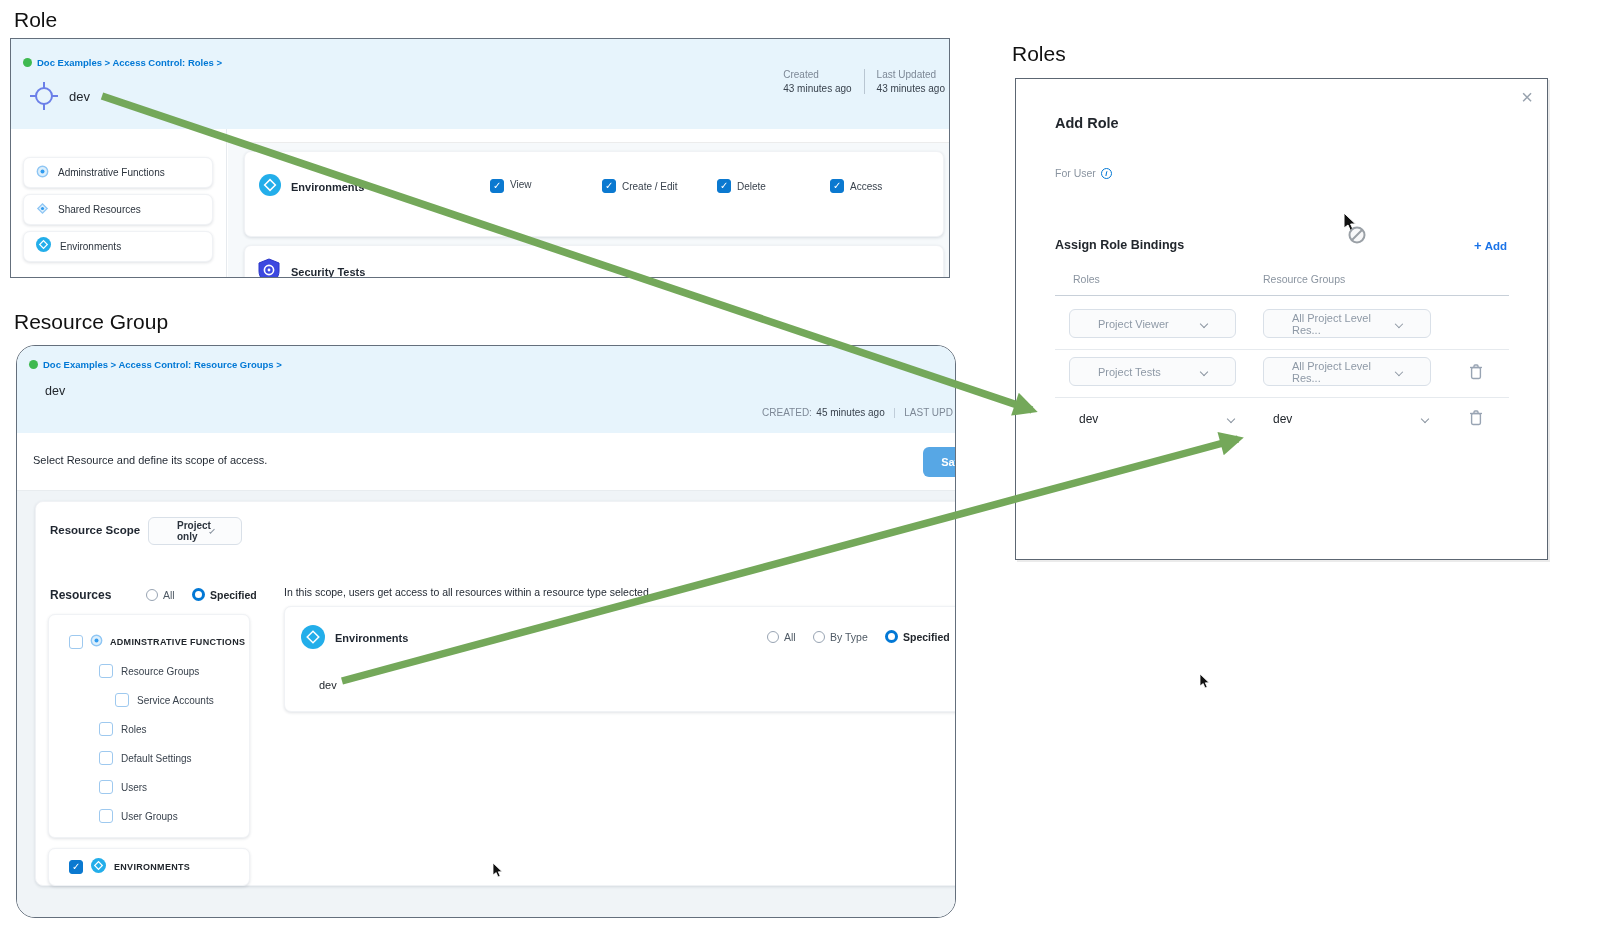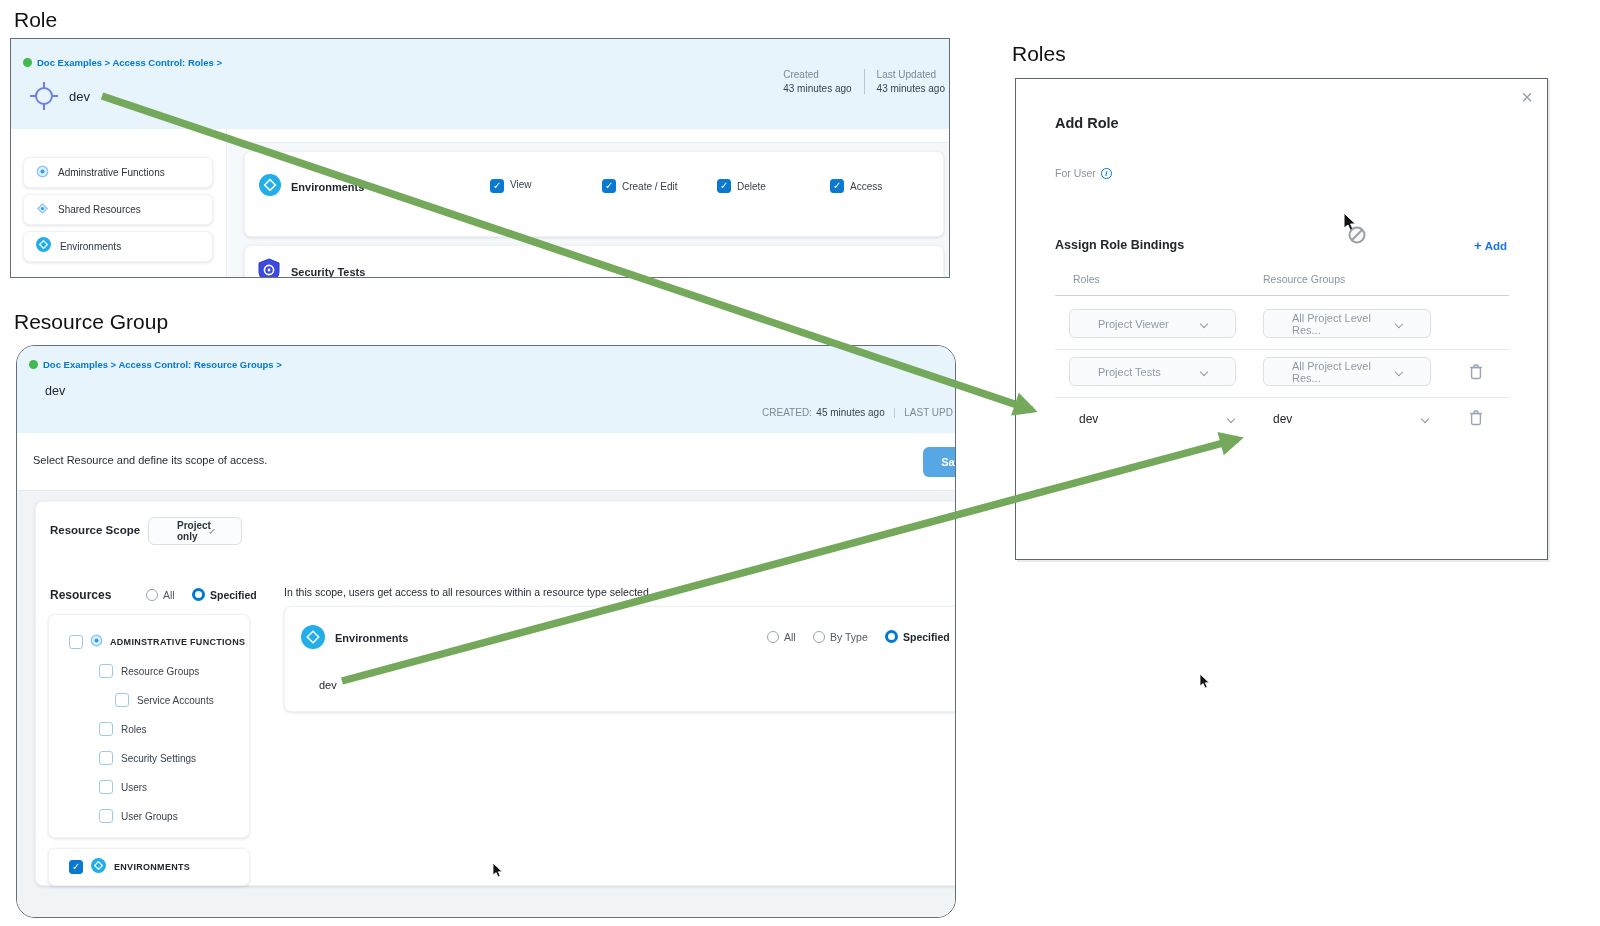--- a/index.html
+++ b/index.html
@@ -196,21 +196,21 @@
           <span style="position:absolute; left:50px; top:78px; display:flex; align-items:center; gap:8px;margin-left:16px;">
             <span class="cb"></span>
             <span style="font-size:10px; color:#39424d;">Service Accounts</span>
           </span>
           <span style="position:absolute; left:50px; top:107px; display:flex; align-items:center; gap:8px;">
             <span class="cb"></span>
             <span style="font-size:10px; color:#39424d;">Roles</span>
           </span>
           <span style="position:absolute; left:50px; top:136px; display:flex; align-items:center; gap:8px;">
             <span class="cb"></span>
-            <span style="font-size:10px; color:#39424d;">Security Settings</span>
+            <span style="font-size:10px; color:#39424d;">Default Settings</span>
           </span>
           <span style="position:absolute; left:50px; top:165px; display:flex; align-items:center; gap:8px;">
             <span class="cb"></span>
             <span style="font-size:10px; color:#39424d;">Users</span>
           </span>
           <span style="position:absolute; left:50px; top:194px; display:flex; align-items:center; gap:8px;">
             <span class="cb"></span>
             <span style="font-size:10px; color:#39424d;">User Groups</span>
           </span>
         </div>

